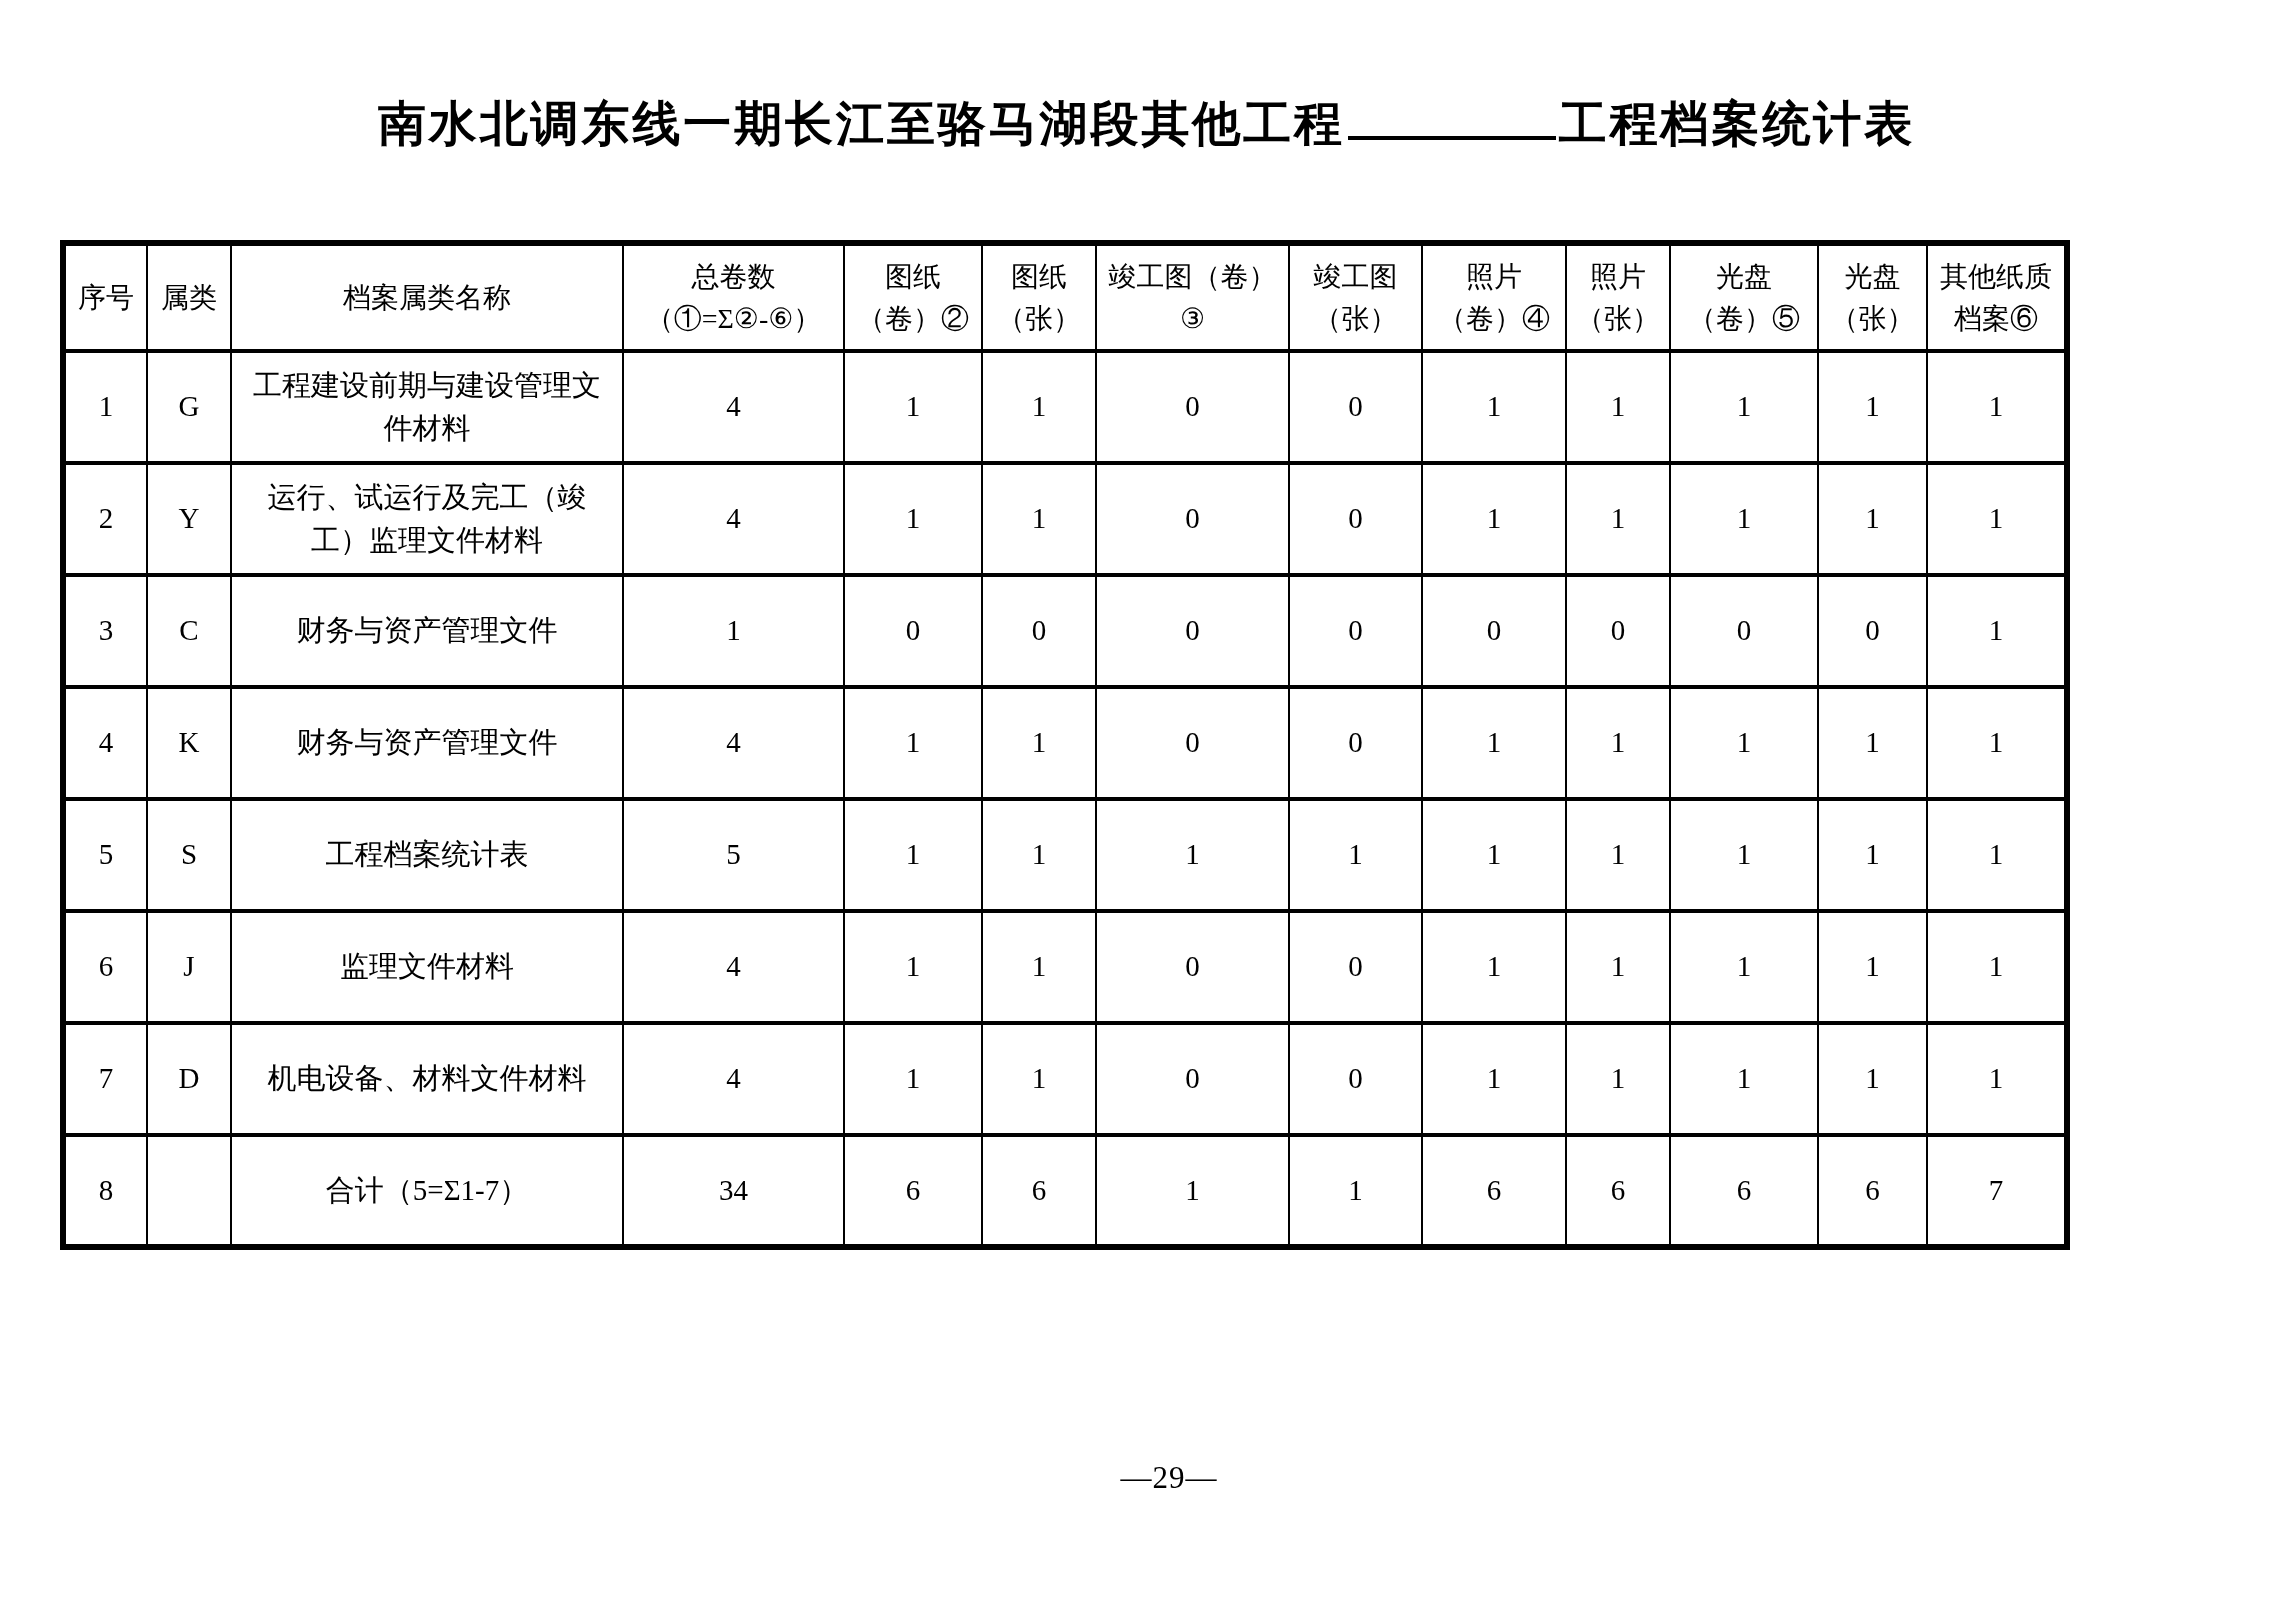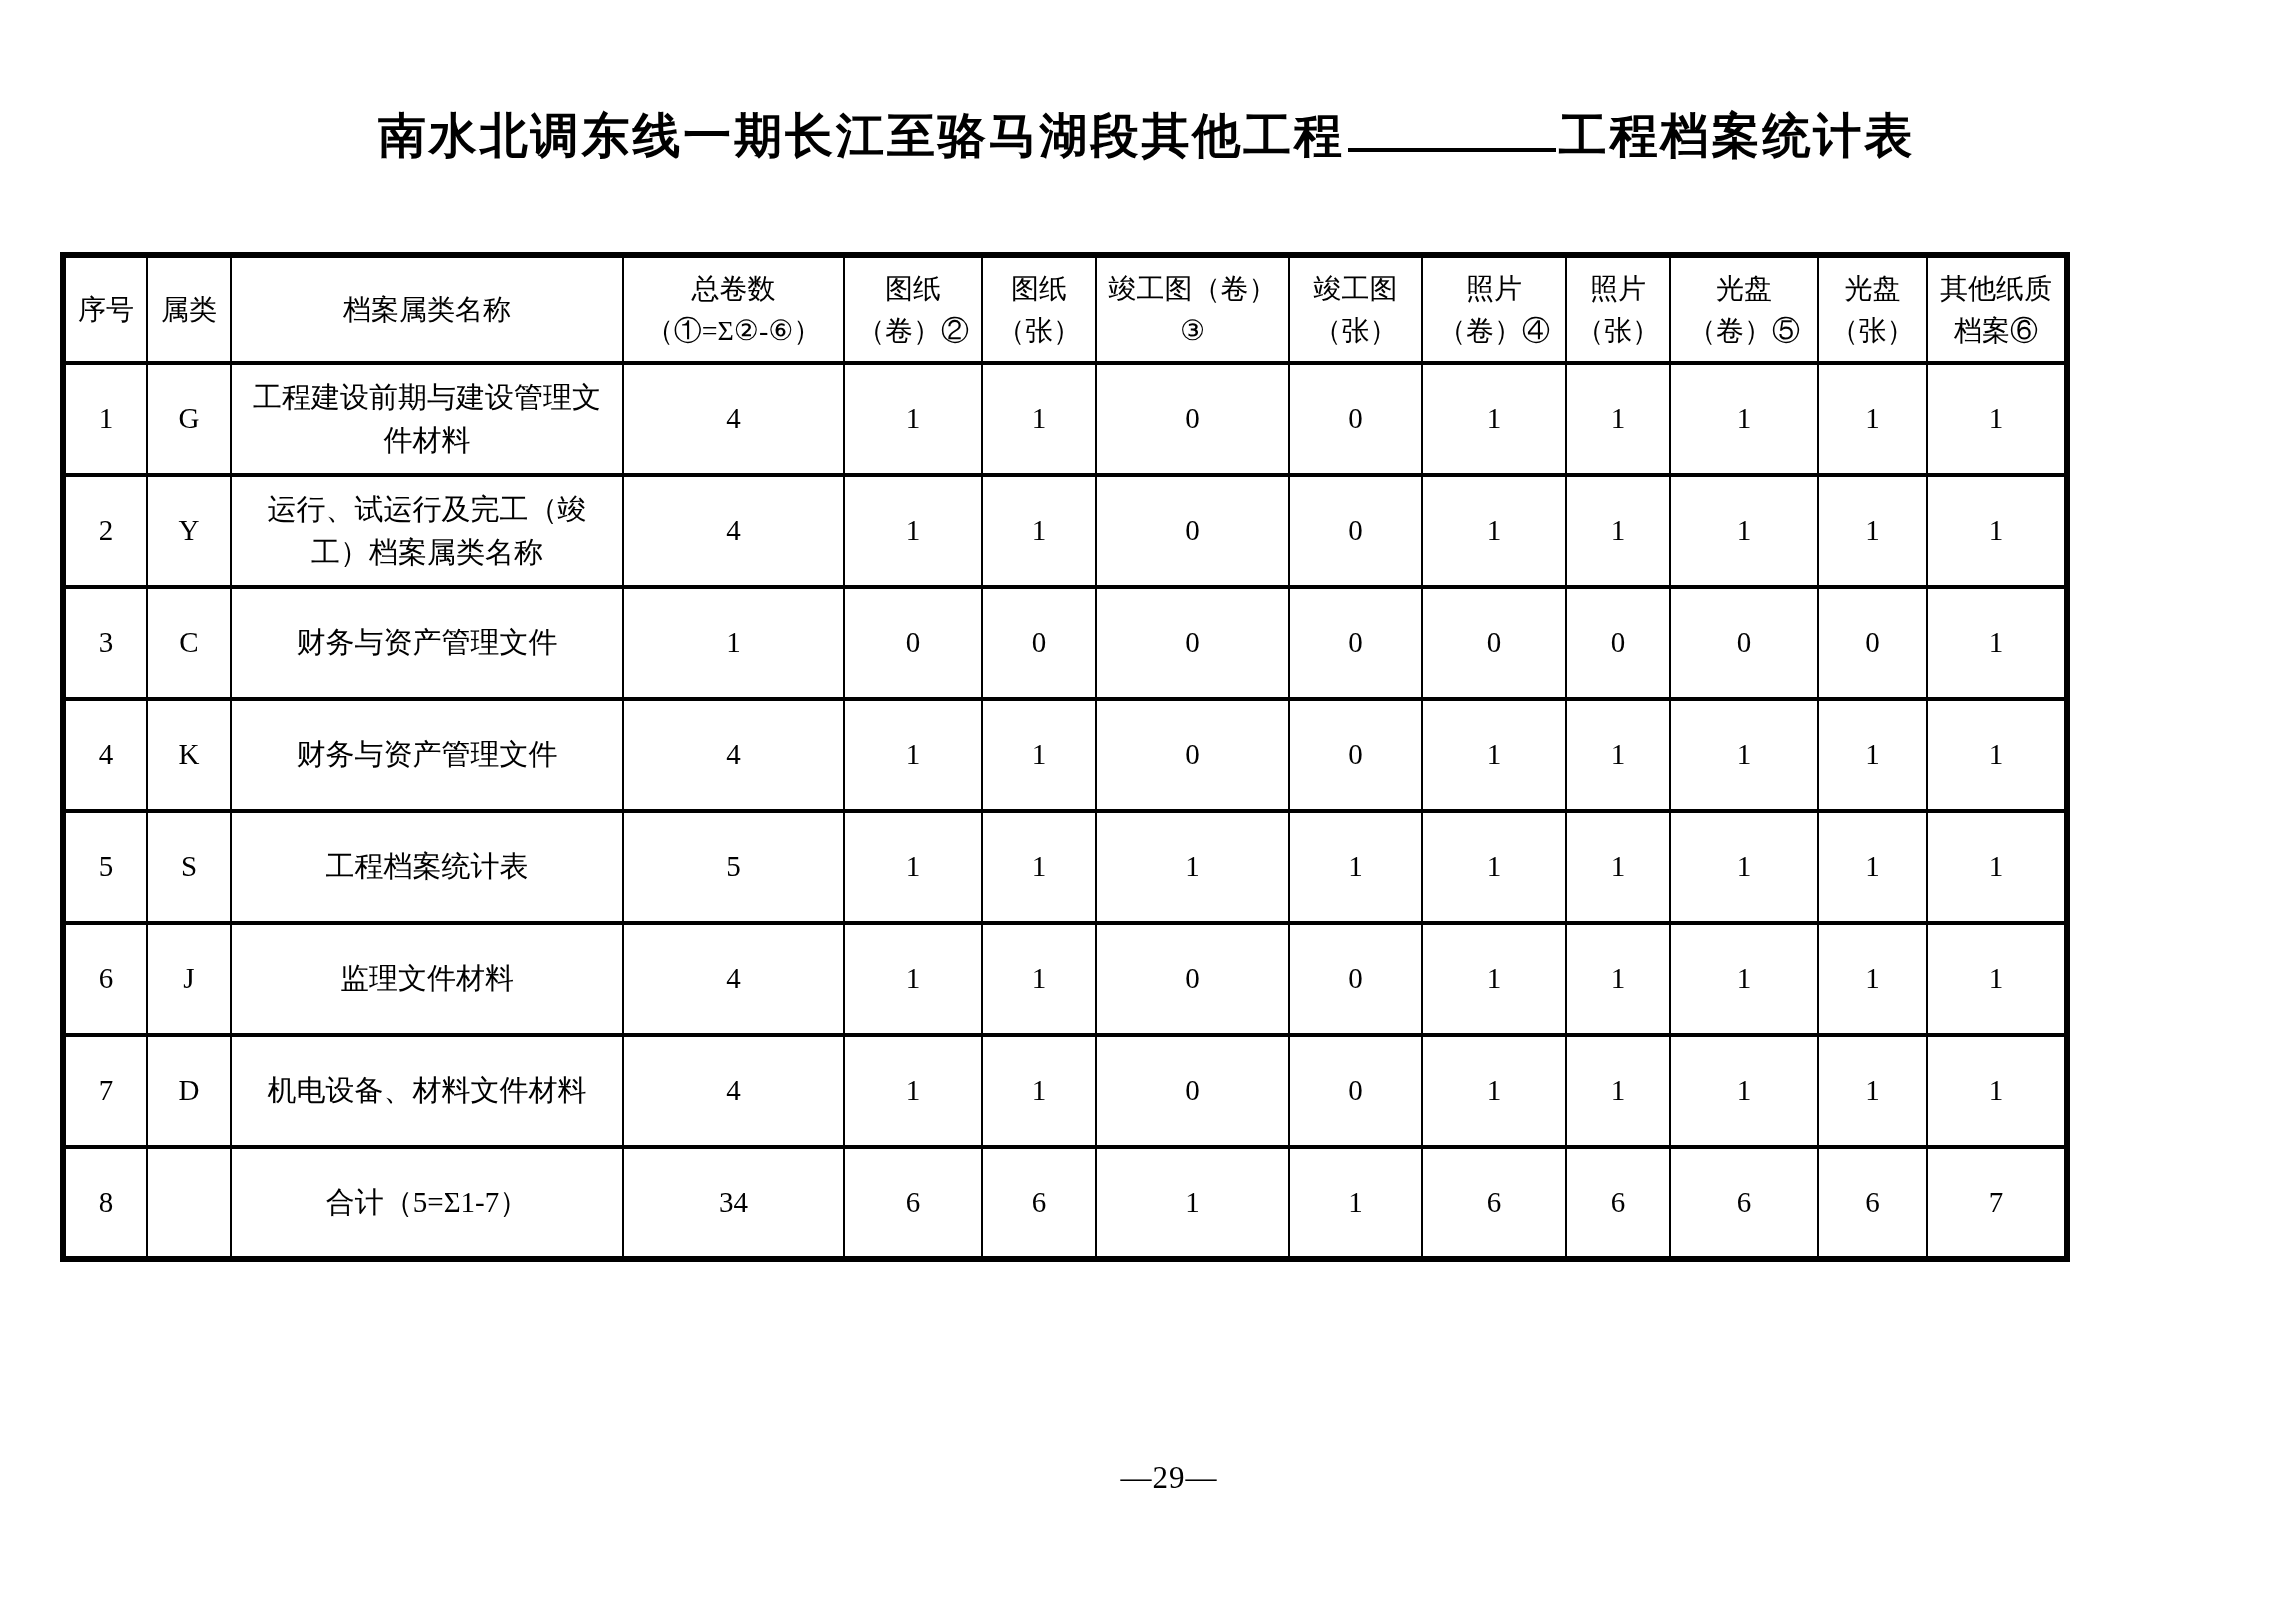--- a/index.html
+++ b/index.html
@@ -1,21 +1,21 @@
 <!DOCTYPE html>
 <html><head>
 <meta charset="utf-8">
 <style>
   html,body{margin:0;padding:0;background:#fff;}
   .page{
     width:2293px;height:1621px;background:#ffffff;position:relative;overflow:hidden;
     font-family:"Liberation Serif","DejaVu Serif",serif;color:#000;
   }
   .title{
-    margin:12px;padding-top:88px;text-align:center;
+    margin:0;padding-top:88px;text-align:center;
     font-size:48px;font-weight:bold;letter-spacing:2.9px;white-space:nowrap;
   }
   .blank-line{
     display:inline-block;width:208px;height:1em;
     border-bottom:4.9px solid #000;vertical-align:baseline;margin:0 2.9px;
   }
   .stats-table{
     margin:84px 0 0 60px;border-collapse:collapse;table-layout:fixed;
     width:2004px;border:6.9px solid #000;
   }
@@ -98,21 +98,21 @@
           <td>0</td>
           <td>1</td>
           <td>1</td>
           <td>1</td>
           <td>1</td>
           <td>1</td>
       </tr>
       <tr>
         <td>2</td>
           <td>Y</td>
-          <td>运行、试运行及完工（竣工）档案属类名称</td>
+          <td>运行、试运行及完工（竣工）监理文件材料</td>
           <td>4</td>
           <td>1</td>
           <td>1</td>
           <td>0</td>
           <td>0</td>
           <td>1</td>
           <td>1</td>
           <td>1</td>
           <td>1</td>
           <td>1</td>

